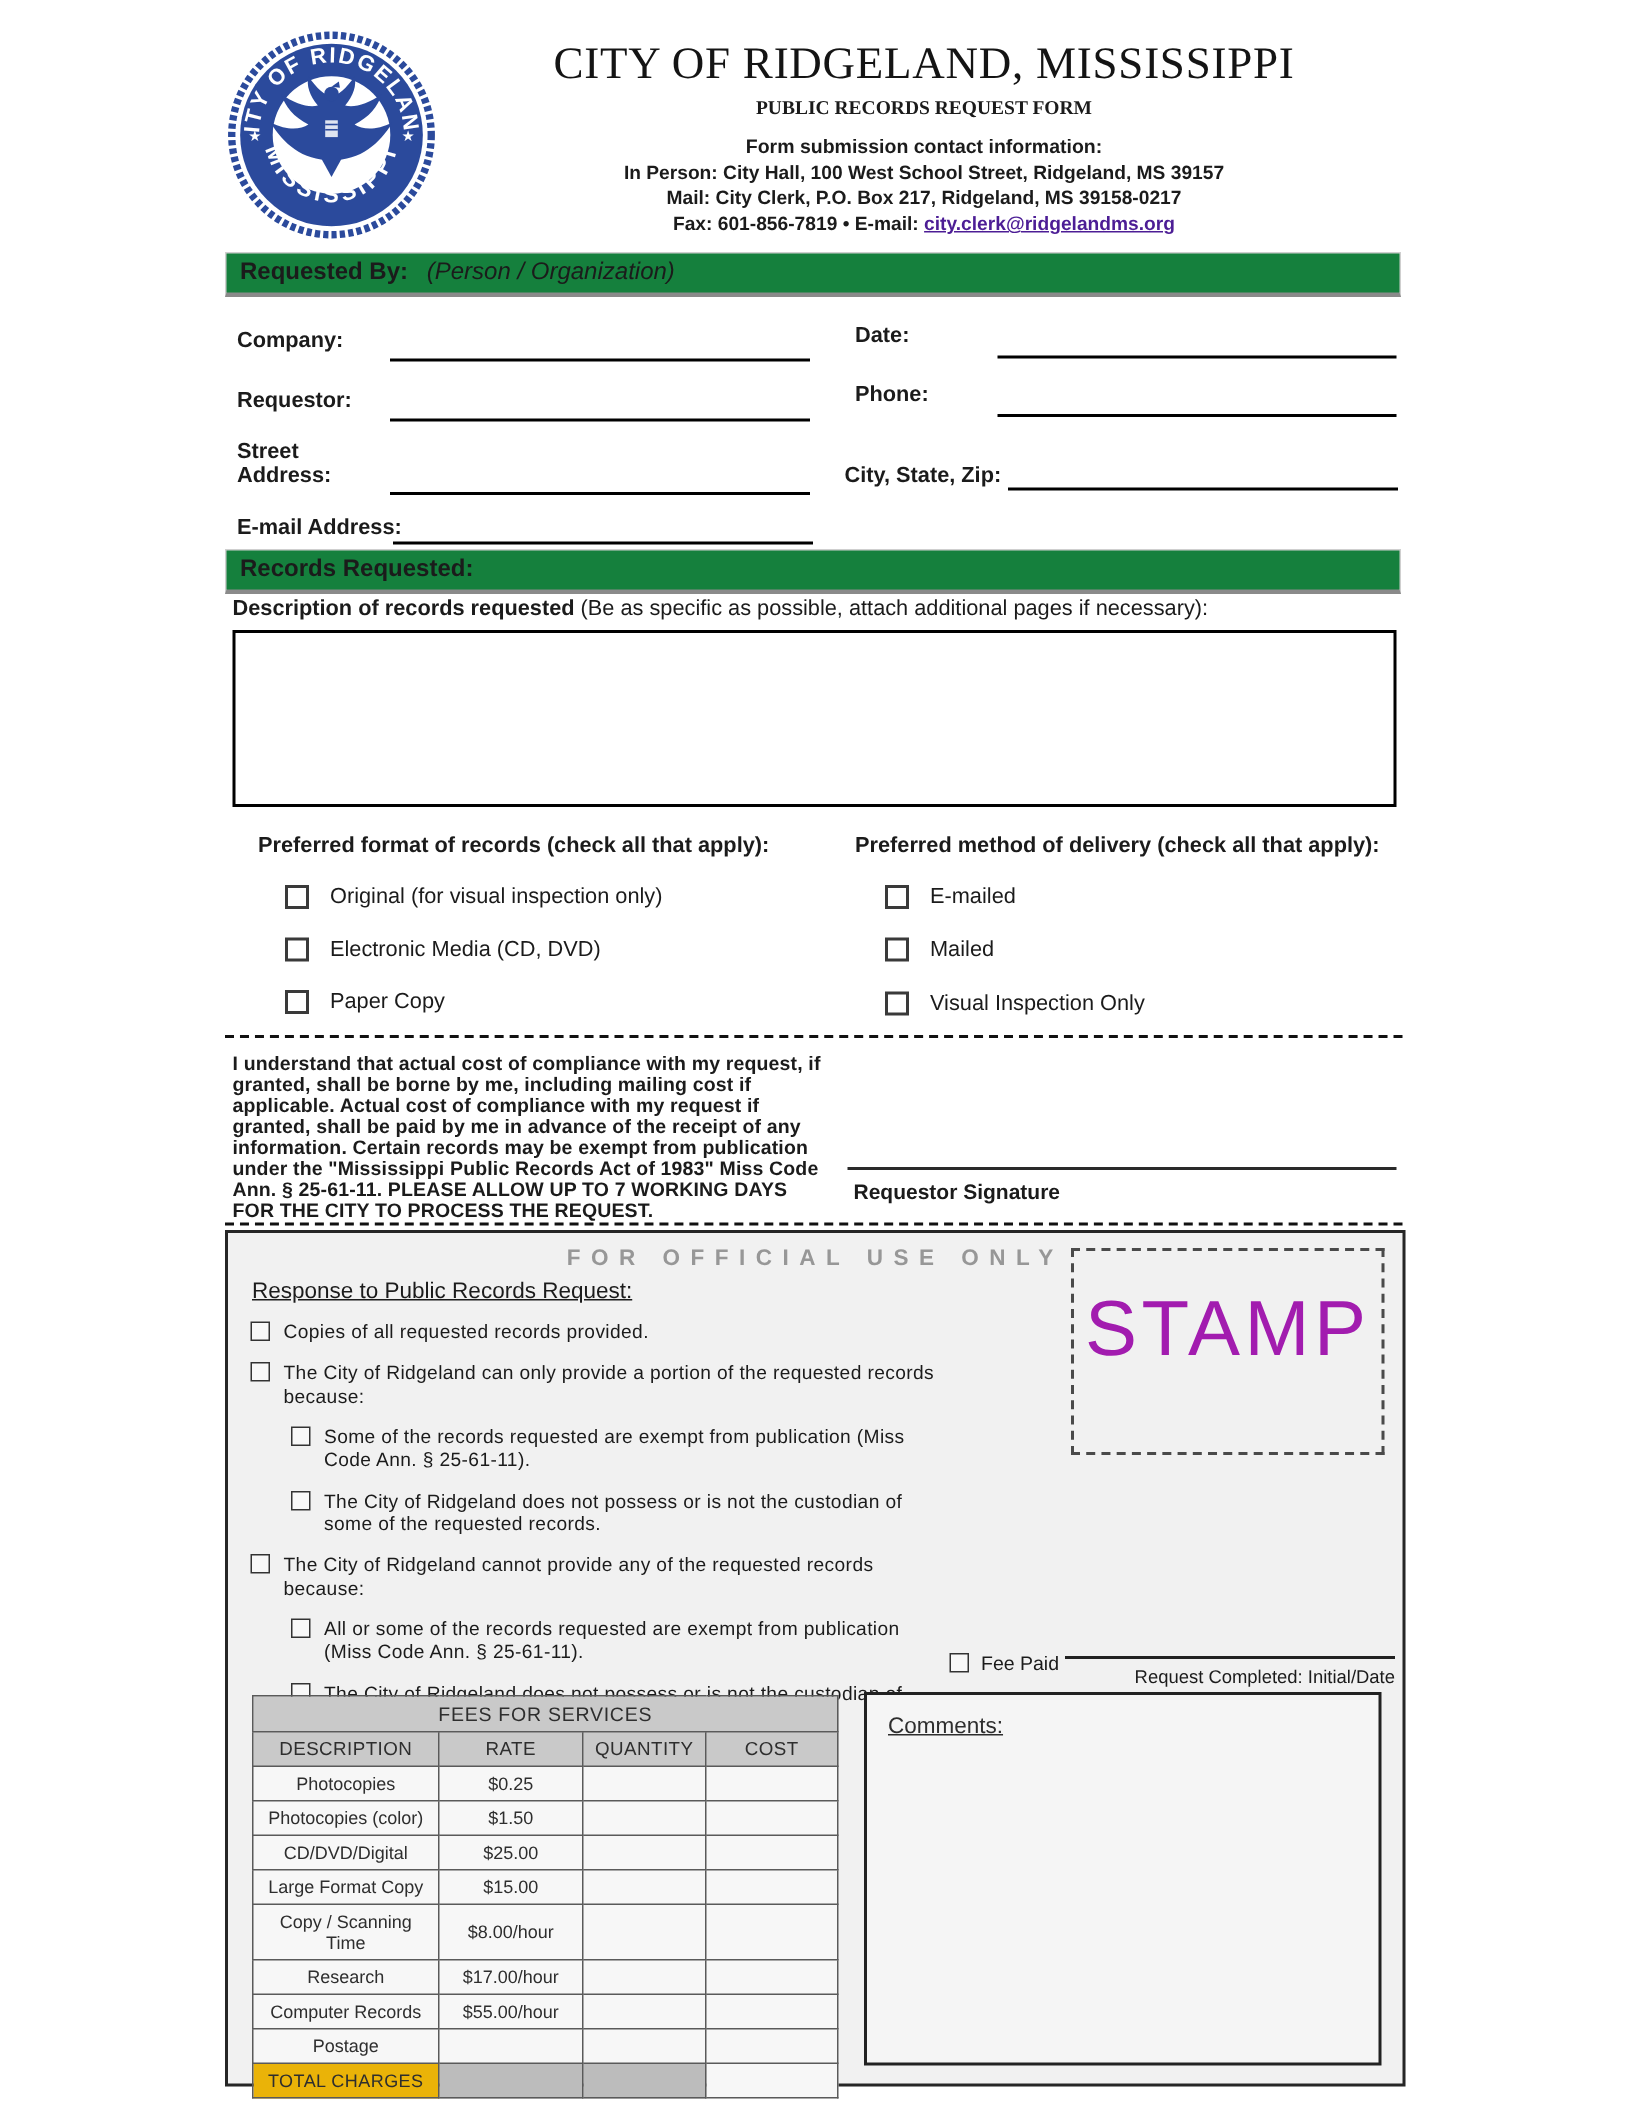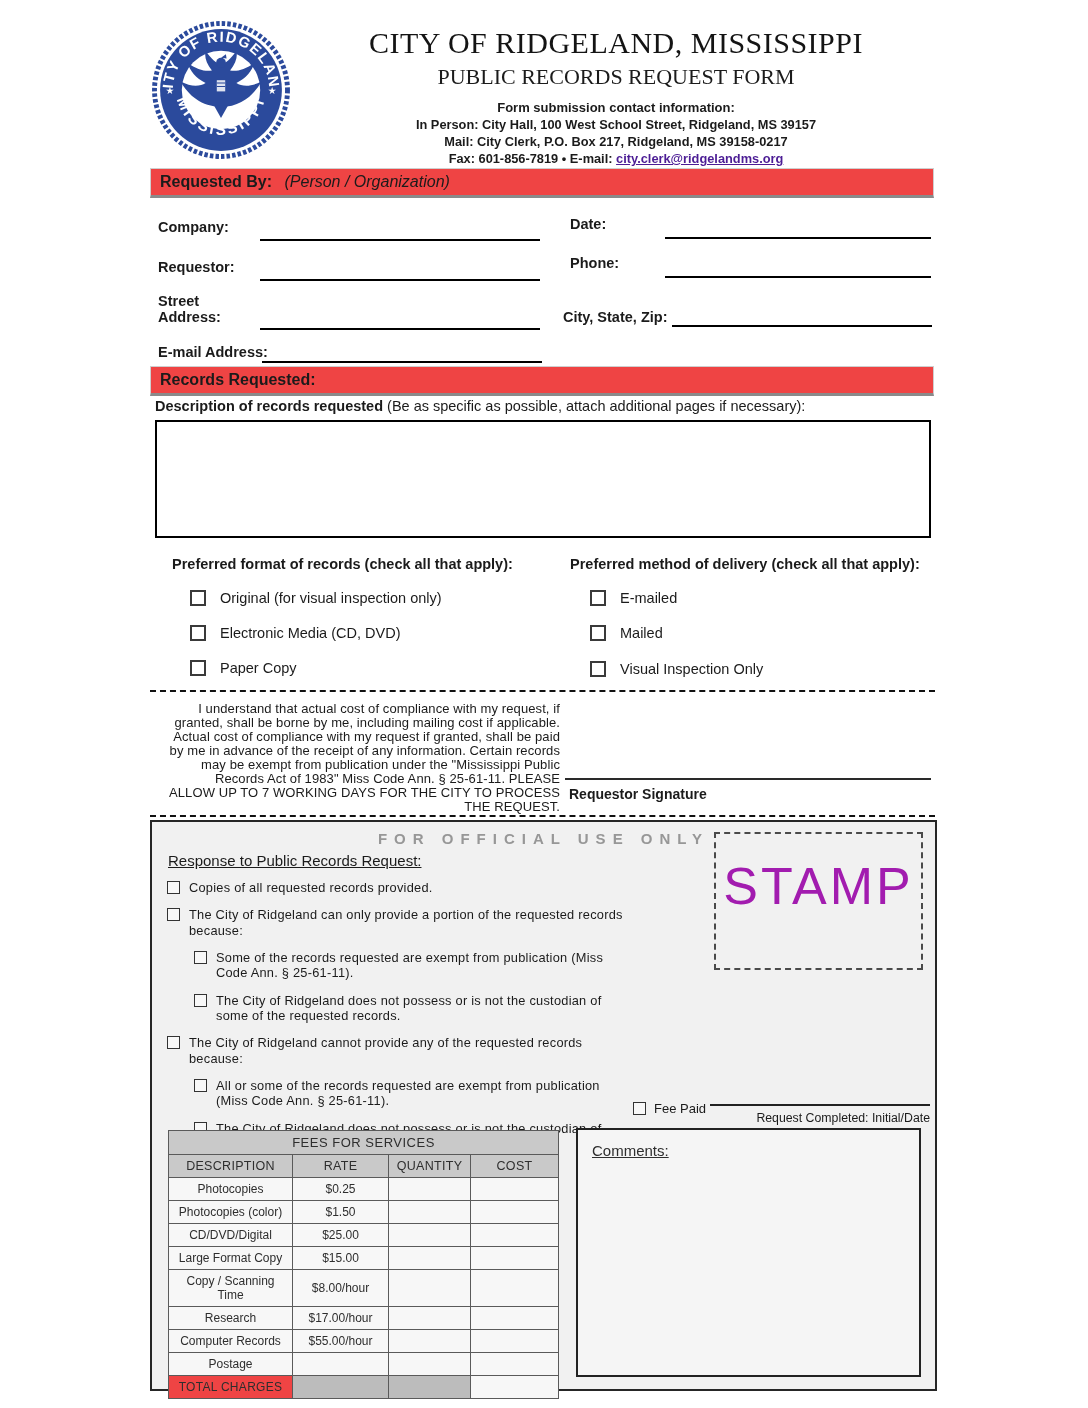--- a/index.html
+++ b/index.html
@@ -6,28 +6,28 @@
   html,body { margin:0; padding:0; background:#ffffff; }
   .page {
     position:relative; width:1088px; height:1408px; background:#fff;
     font-family:"Liberation Sans", sans-serif; color:#1b1b1b; overflow:hidden;
   }
 
   
   .seal { position:absolute; left:150px; top:20px; width:142px; height:140px; }
   .header-text { position:absolute; left:292px; top:26px; width:648px; text-align:center; }
   .title { font-family:"Liberation Serif", serif; font-size:30px; letter-spacing:.5px; color:#141414; }
-  .subtitle { font-family:"Liberation Serif", serif; font-weight:400; font-size:22px; margin-top:4px; }
+  .subtitle { font-family:"Liberation Serif", serif; font-weight:700; font-size:13px; margin-top:4px; }
   .contact-heading { font-weight:700; font-size:13px; margin-top:10px; }
   .contact-line { font-size:12.8px; font-weight:700; margin-top:2px; }
   .email-link { color:#4c1d95; text-decoration:underline; cursor:pointer; }
 
   
   .bar {
-    position:absolute; left:150px; width:784px; background:#ef4444;
+    position:absolute; left:150px; width:784px; background:#15803d;
     border:1px solid #cfcfcf; border-bottom:3px solid #8a8a8a;
     padding:4px 9px; font-size:16px;
   }
   .bar .head { font-weight:700; }
   .bar .note { font-style:italic; margin-left:8px; }
 
   
   .lab { position:absolute; font-size:14.5px; font-weight:700; }
   .wline { position:absolute; height:2px; background:#000; }
 
@@ -39,21 +39,21 @@
 
   
   .pref-heading { position:absolute; font-size:14.5px; font-weight:700; }
   .chk-row { position:absolute; display:flex; align-items:center; gap:14px; }
   .chk { width:16px; height:16px; border:2px solid #3a3a3a; background:#fff; flex:0 0 auto; }
   .chk-label { font-size:14.5px; }
 
   .dashes { position:absolute; left:150px; width:785px; border-top:2.5px dashed #111; }
 
   
-  .ack { position:absolute; left:166px; top:702px; width:394px; font-size:13px; font-weight:400; line-height:14px; letter-spacing:.1px;text-align:right; }
+  .ack { position:absolute; left:155px; top:702px; width:394px; font-size:13px; font-weight:700; line-height:14px; letter-spacing:.1px; }
   .sig-line { position:absolute; left:565px; top:778px; width:366px; height:2px; background:#2a2a2a; }
   .sig-label { position:absolute; left:569px; top:786px; font-size:14px; font-weight:700; }
 
   
   .official {
     position:absolute; left:150px; top:820px; width:787px; height:571px;
     background:#f1f1f1; border:2.5px solid #262626;
   }
   .banner {
     position:absolute; left:0; right:0; top:8px; text-align:center;
@@ -81,21 +81,21 @@
   
   .fees { position:absolute; left:16px; top:308px; border-collapse:collapse; }
   .fees td, .fees th { border:1px solid #5a5a5a; font-size:12px; font-weight:400; text-align:center; padding:4px 4px; background:#f7f7f7; color:#2e2e2e; }
   .fees .ttl { background:#c9c9c9; font-size:13px; letter-spacing:.5px; padding:4px; }
   .fees .hdr { background:#c9c9c9; font-size:12.5px; letter-spacing:.3px; }
   .fees .c-desc { width:124px; }
   .fees .c-rate { width:96px; }
   .fees .c-qty  { width:82px; }
   .fees .c-cost { width:88px; }
   .fees .total  { background:#bcbcbc; }
-  .fees .totlbl { background:#ef4444; letter-spacing:.3px; }
+  .fees .totlbl { background:#eab308; letter-spacing:.3px; }
 
   
   .comments { position:absolute; left:424px; top:306px; width:345px; height:249px; background:#f5f5f5; border:2px solid #222; padding:12px 14px; }
   .comments-label { font-size:15px; text-decoration:underline; color:#2e2e2e; }
 </style>
 </head>
 <body>
 
 <div class="page">
 

